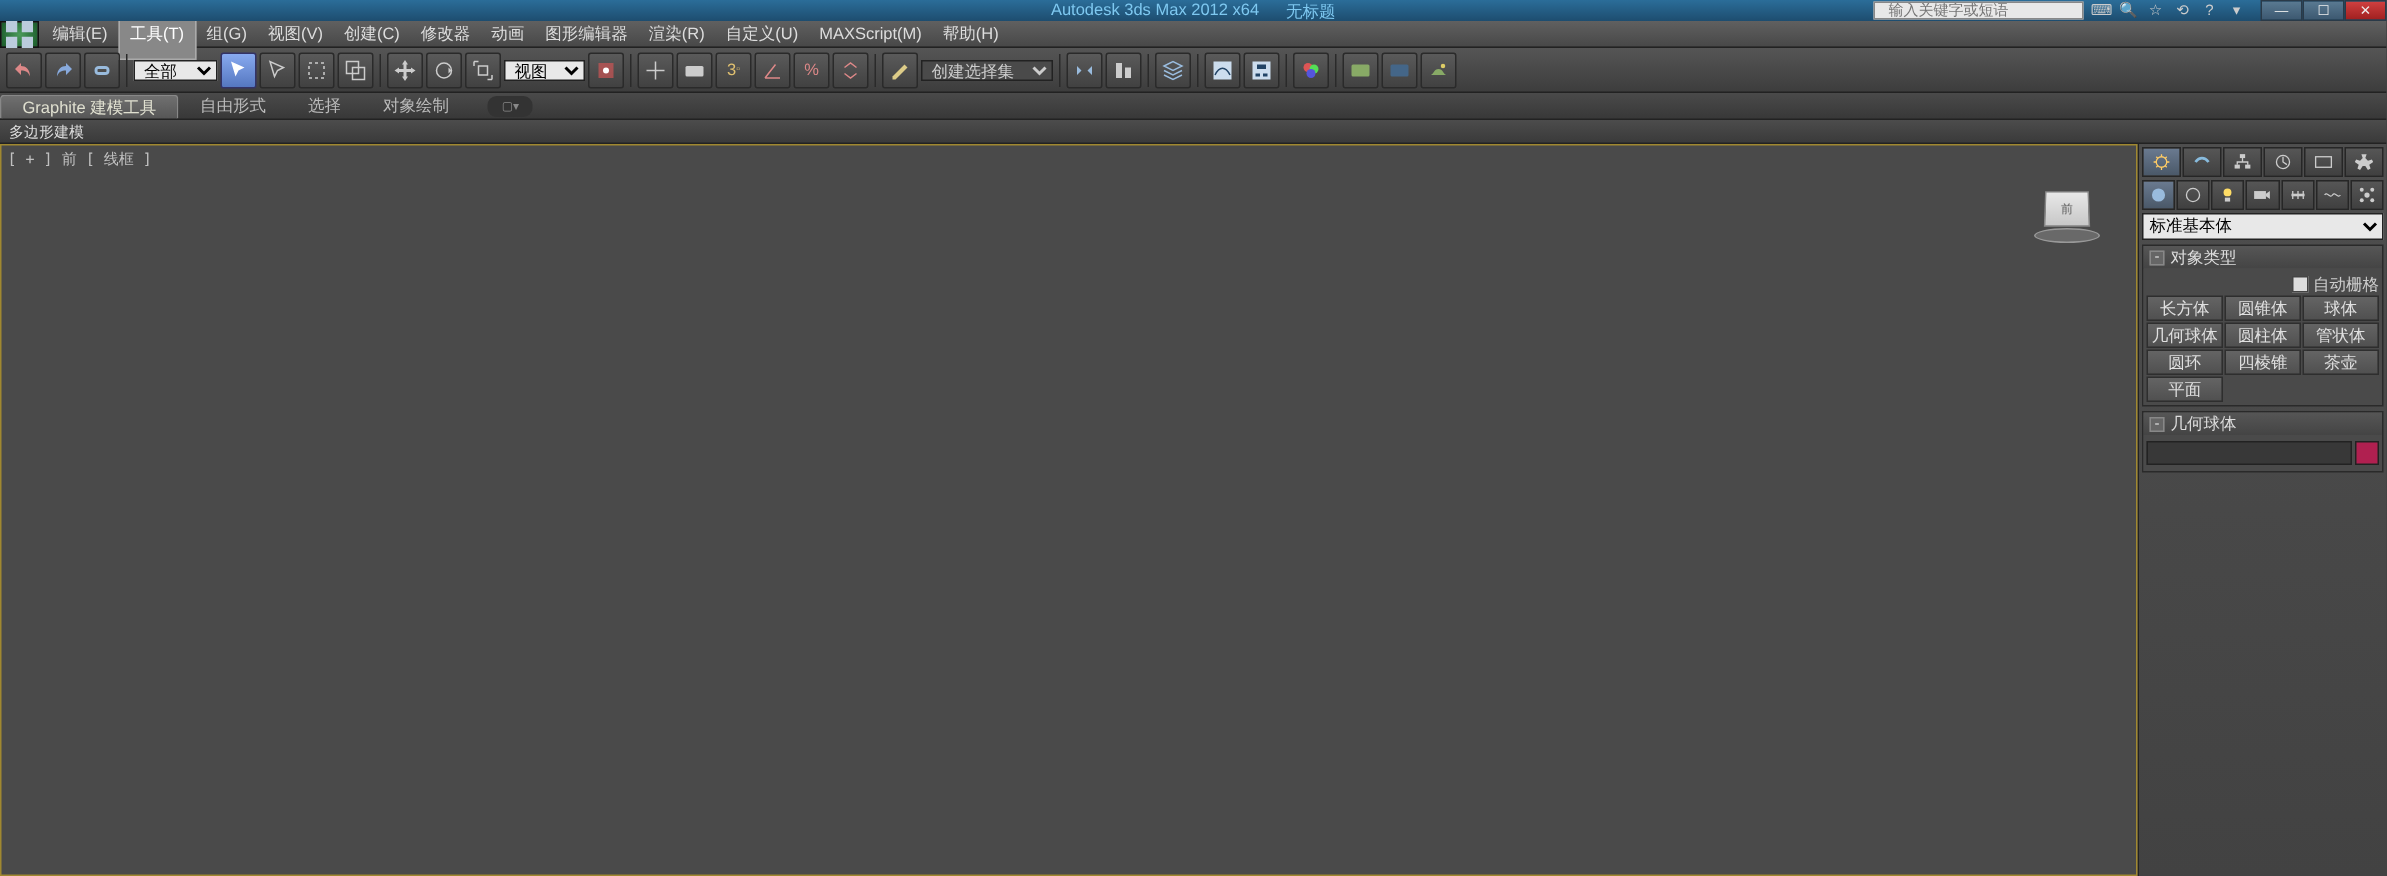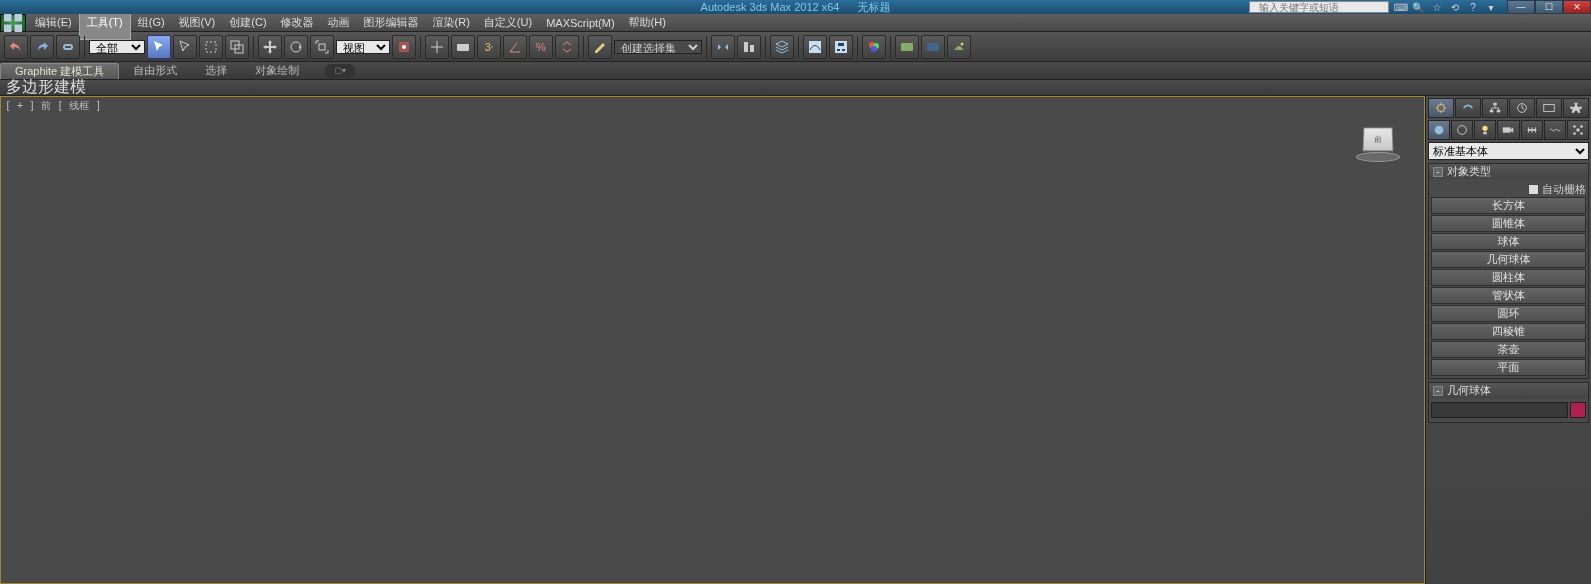--- a/index.html
+++ b/index.html
@@ -23,41 +23,41 @@
 .tbtn.active{background:linear-gradient(#88aaf0,#5577c0);border-color:#336}
 .tbtn svg{width:16px;height:16px}
 .tsep{width:1px;height:22px;background:#2a2a2a;margin:0 2px}
 .tsel{height:14px;background:#e8e8e8;border:1px solid #222;font-size:11px;padding:0 2px}
 .tsel.dark{background:#4a4a4a;color:#ccc}
 .ribbon-tabs{height:18px;background:linear-gradient(#4a4a4a,#383838);display:flex;align-items:center;border-bottom:1px solid #222}
 .rtab{padding:2px 14px;color:#bbb;font-size:11px;height:16px;display:flex;align-items:center}
 .rtab.active{background:linear-gradient(#707070,#565656);color:#e0e0d0;border:1px solid #888;border-bottom:none;border-radius:3px 3px 0 0}
 .rtab-icon{width:30px;height:14px;background:#333;border-radius:6px;margin-left:12px;display:flex;align-items:center;justify-content:center;color:#888;font-size:8px}
 .ribbon-sub{height:16px;background:linear-gradient(#4c4c4c,#3a3a3a);display:flex;align-items:center;padding:0 6px;border-bottom:1px solid #222}
-.ribbon-sub span{color:#ddd;font-size:16px}
+.ribbon-sub span{color:#ddd;font-size:10px}
 .main{display:flex;height:488px}
 .viewport{flex:1;background:#4a4a4a;border:1px solid #a08830;position:relative}
 .vp-label{position:absolute;top:2px;left:4px;color:#c0c0c0;font-size:10px;font-family:monospace}
 .viewcube{position:absolute;top:30px;right:20px;width:52px;height:44px}
 .vc-cube{width:30px;height:24px;background:linear-gradient(#e8e8e8,#c8c8c8);border:1px solid #888;margin:0 auto;display:flex;align-items:center;justify-content:center;font-size:8px;color:#555;transform:perspective(60px) rotateX(8deg)}
 .vc-base{width:44px;height:10px;border:1px solid #999;border-radius:50%;margin:1px auto 0;background:rgba(180,180,180,.3)}
 .cmdpanel{width:166px;background:linear-gradient(#4e4e4e,#424242);border-left:1px solid #222;padding:2px}
 .cp-row{display:flex;gap:1px;margin-bottom:2px}
 .cp-tab{flex:1;height:20px;background:linear-gradient(#565656,#404040);border:1px solid #262626;display:flex;align-items:center;justify-content:center}
 .cp-tab.active{background:linear-gradient(#6a7a90,#4a5868)}
 .cp-tab svg{width:14px;height:14px}
 .cp-sel{width:100%;height:18px;background:#e8e8e8;border:1px solid #222;font-size:11px;margin-bottom:3px}
 .rollout{border:1px solid #2a2a2a;margin-bottom:3px}
 .ro-head{height:15px;background:linear-gradient(#565656,#444);display:flex;align-items:center;padding:0 4px;color:#ddd;font-size:11px}
 .ro-head .minus{width:10px;height:10px;background:#666;border:1px solid #888;display:flex;align-items:center;justify-content:center;margin-right:4px;font-size:10px;line-height:1}
 .ro-head .title{flex:1;text-align:left}
 .ro-body{background:#4a4a4a;padding:2px}
 .autogrid{display:flex;align-items:center;justify-content:flex-end;height:16px;color:#ccc;font-size:11px;gap:3px}
 .chk{width:11px;height:11px;background:#ddd;border:1px solid #444}
-.btn-grid{display:grid;grid-template-columns:1fr;gap:1px}
+.btn-grid{display:grid;grid-template-columns:1fr 1fr 1fr;gap:1px}
 .obj-btn{height:17px;background:linear-gradient(#646464,#505050);border:1px solid #2e2e2e;color:#e0e0e0;font-size:11px;display:flex;align-items:center;justify-content:center}
 .name-row{display:flex;gap:2px;padding:2px 0}
 .name-input{flex:1;height:16px;background:#383838;border:1px solid #222}
 .color-sw{width:16px;height:16px;background:#b02050;border:1px solid #222}
 </style>
 </head>
 <body>
 
 <div class="titlebar">
   <div class="title-center">

